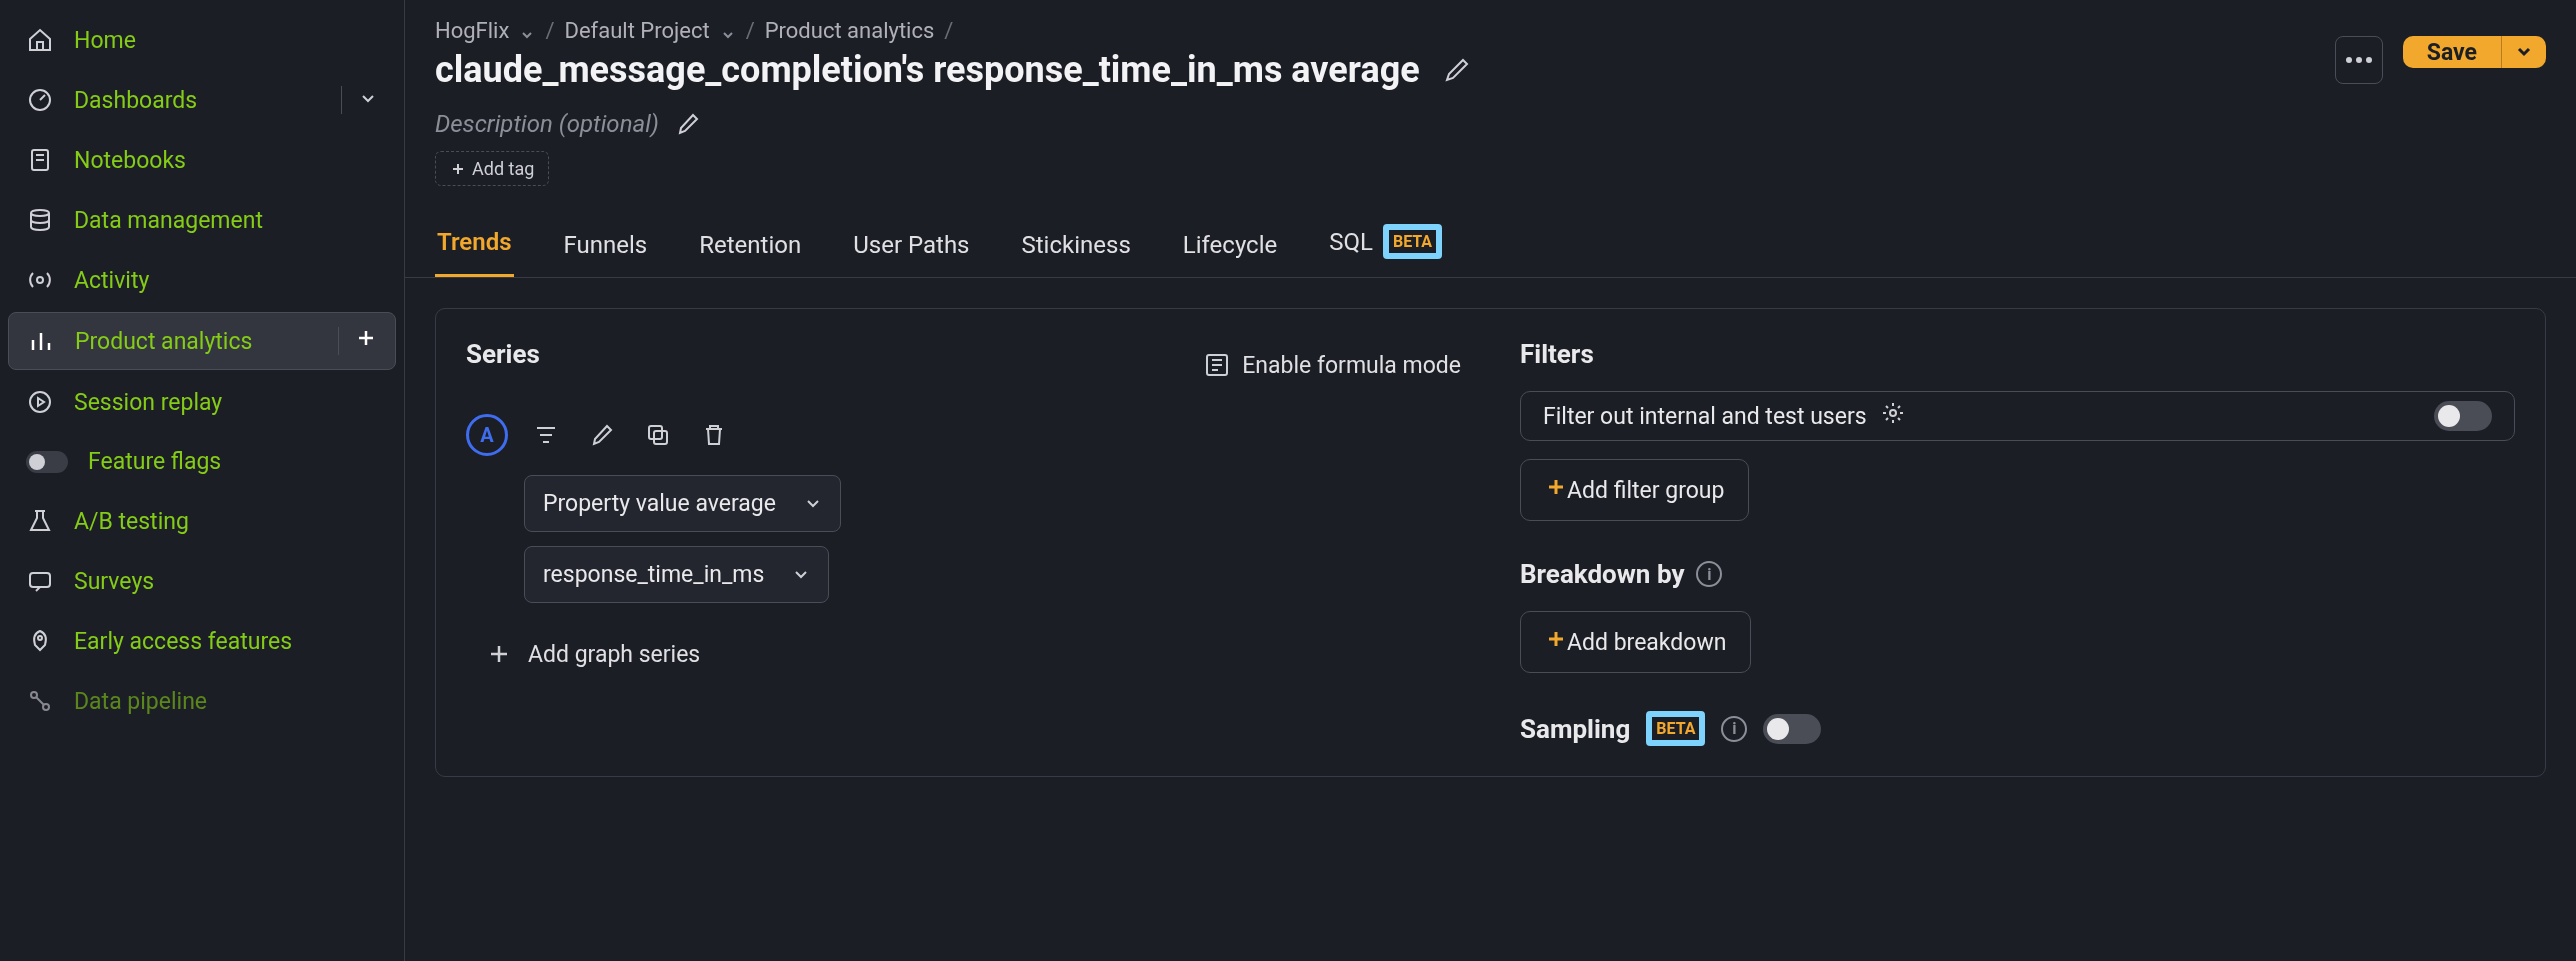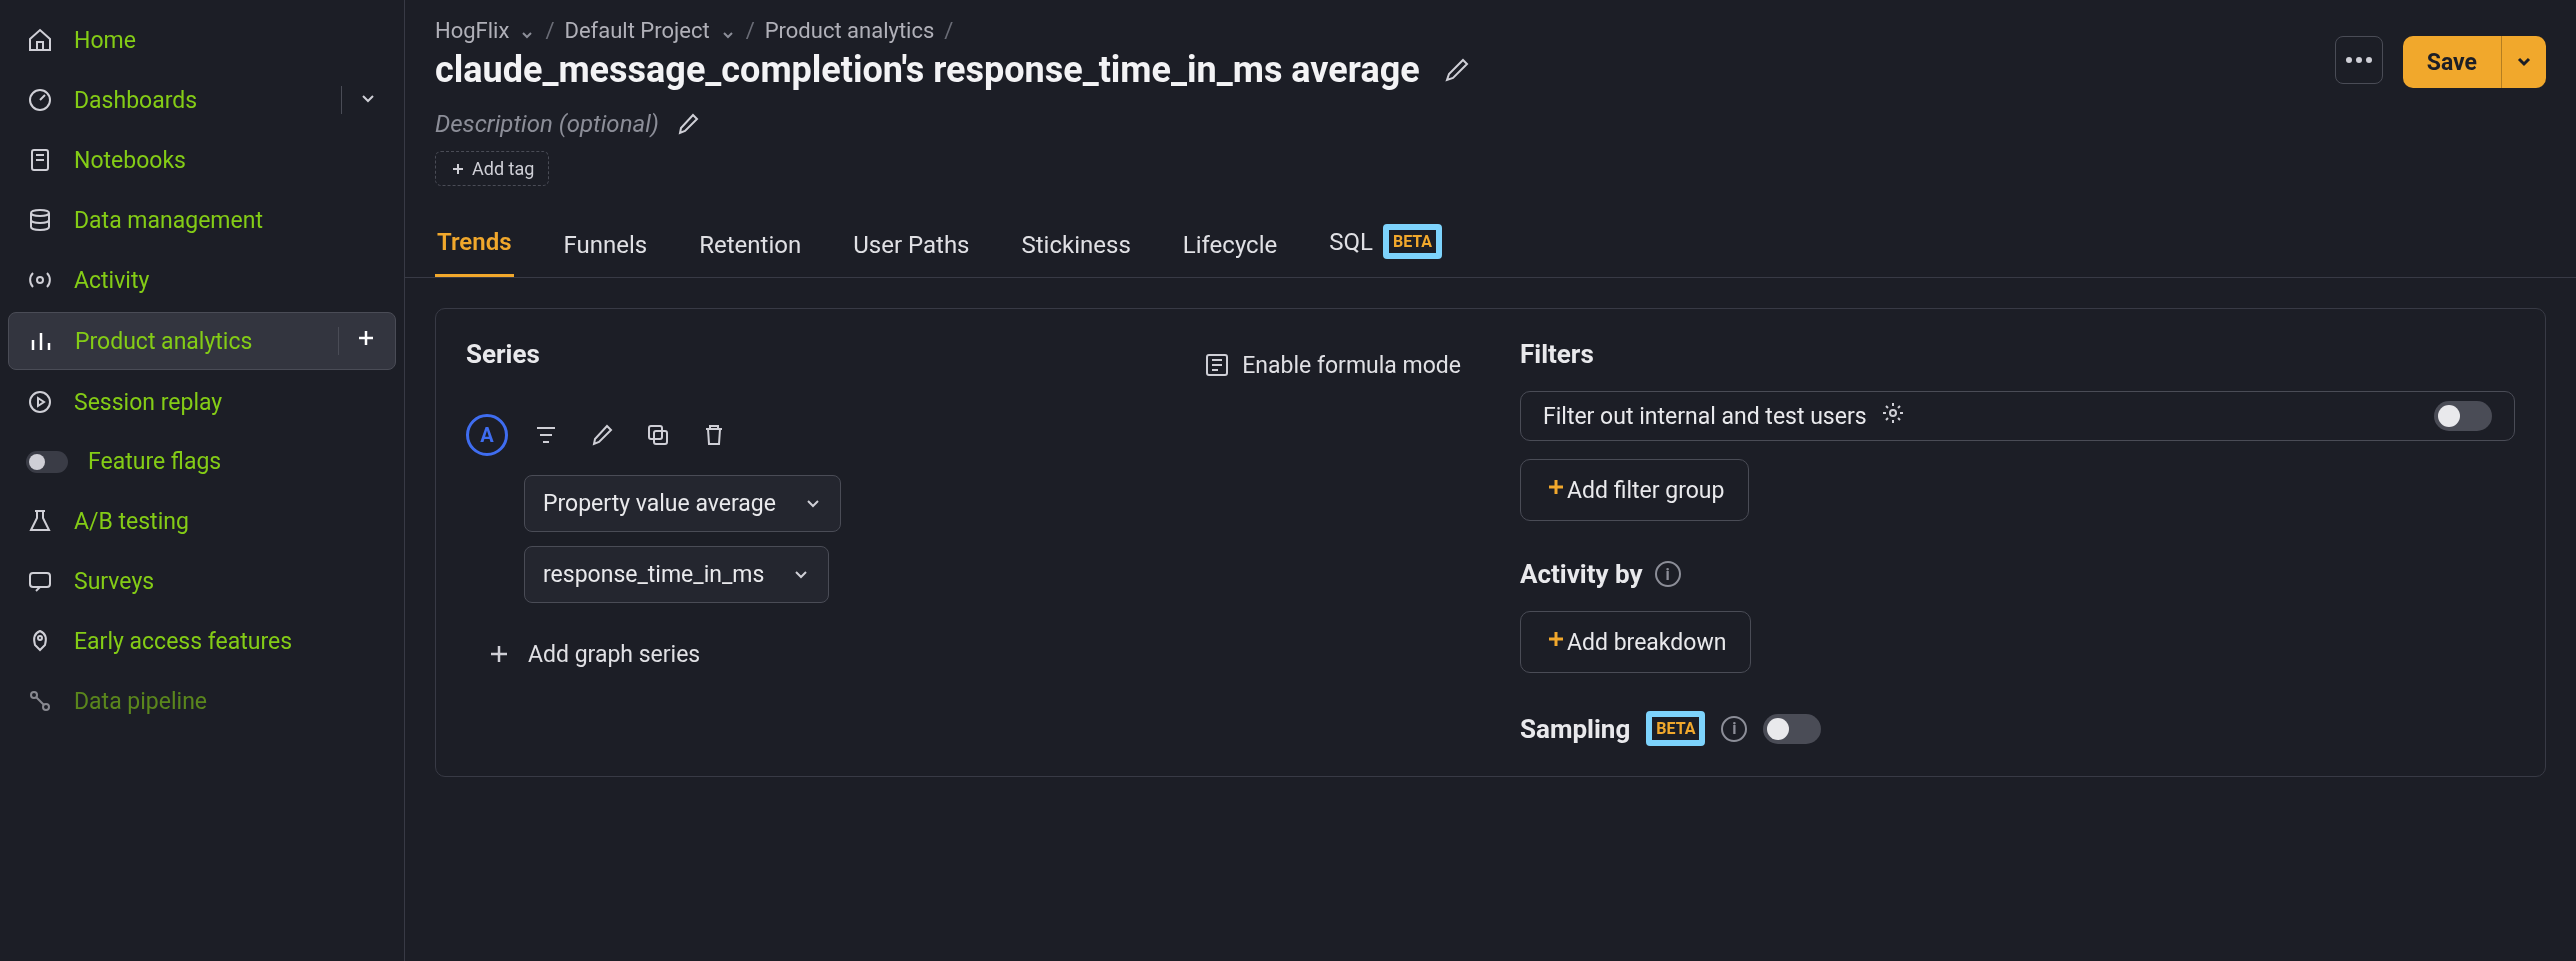--- a/index.html
+++ b/index.html
@@ -60,21 +60,21 @@
 .breadcrumb { display:flex; align-items:center; gap:10px; color:#b0b0b8; font-size:22px; margin-bottom:6px;}
 .breadcrumb .sep { color:#6a6c76; }
 .breadcrumb .crumb { display:flex; align-items:flex-end; gap:10px; cursor:pointer;}
 .page-title-row { display:flex; align-items:center; gap:18px; }
 .page-title { font-size:36px; font-weight:700; color:#f3f3f5; }
 .icon-btn { width:38px; height:38px; display:flex; align-items:center; justify-content:center; cursor:pointer; border-radius:6px;}
 .icon-btn svg { stroke:#cfcfd6; }
 
 .more-btn { width:48px; height:48px; border:1px solid #4a4c56; border-radius:8px; display:flex; align-items:center; justify-content:center; cursor:pointer; margin-top:18px;}
 .save-btn {
-  background:#f1a82c; color:#1c1e26; font-weight:700; border-radius:10px; height:52px; display:flex; align-items:center; cursor:pointer; margin-top:18px;
+  background:#f1a82c; color:#1c1e26; font-weight:700; border-radius:10px; height:32px; display:flex; align-items:center; cursor:pointer; margin-top:18px;
 }
 .save-btn .lbl { padding:0 24px; }
 .save-btn .divider { width:1px; height:100%; background:rgba(0,0,0,0.25);}
 .save-btn .chev { width:44px; display:flex; align-items:center; justify-content:center;}
 
 .desc-row { padding: 18px 30px 0 30px; display:flex; align-items:center; gap:14px; color:#8c8e98; font-style:italic; font-size:24px;}
 .tag-row { padding: 12px 30px 20px 30px; }
 .add-tag-btn { display:inline-flex; align-items:center; gap:6px; border:1px dashed #4a4c56; padding:6px 14px; border-radius:6px; font-size:18px; color:#cfcfd6; cursor:pointer;}
 
 
@@ -424,21 +424,21 @@
         <div>
           <div class="btn-outline">
             <span class="plus"><svg width="22" height="22" fill="none" stroke-width="3" viewBox="0 0 22 22">
                   <path d="M11 4 V18 M4 11 H18"></path>
                 </svg></span>
             <span>Add filter group</span>
           </div>
         </div>
 
         <div class="section-title" style="margin-top:38px">
-          <span>Activity by</span>
+          <span>Breakdown by</span>
           <span class="info-circle">i</span>
         </div>
         <div>
           <div class="btn-outline">
             <span class="plus"><svg width="22" height="22" fill="none" stroke-width="3" viewBox="0 0 22 22">
                   <path d="M11 4 V18 M4 11 H18"></path>
                 </svg></span>
             <span>Add breakdown</span>
           </div>
         </div>

